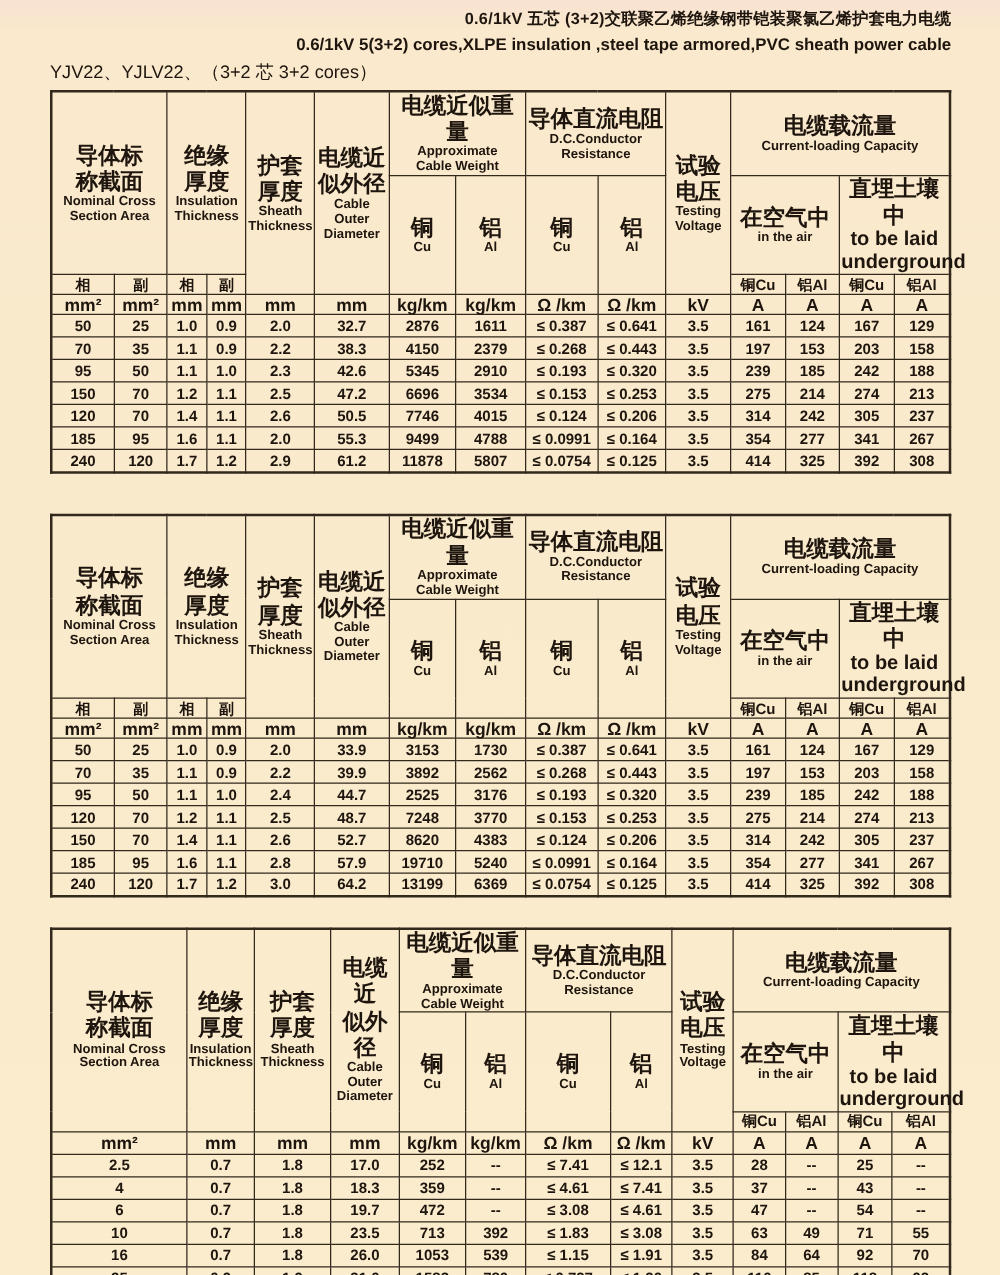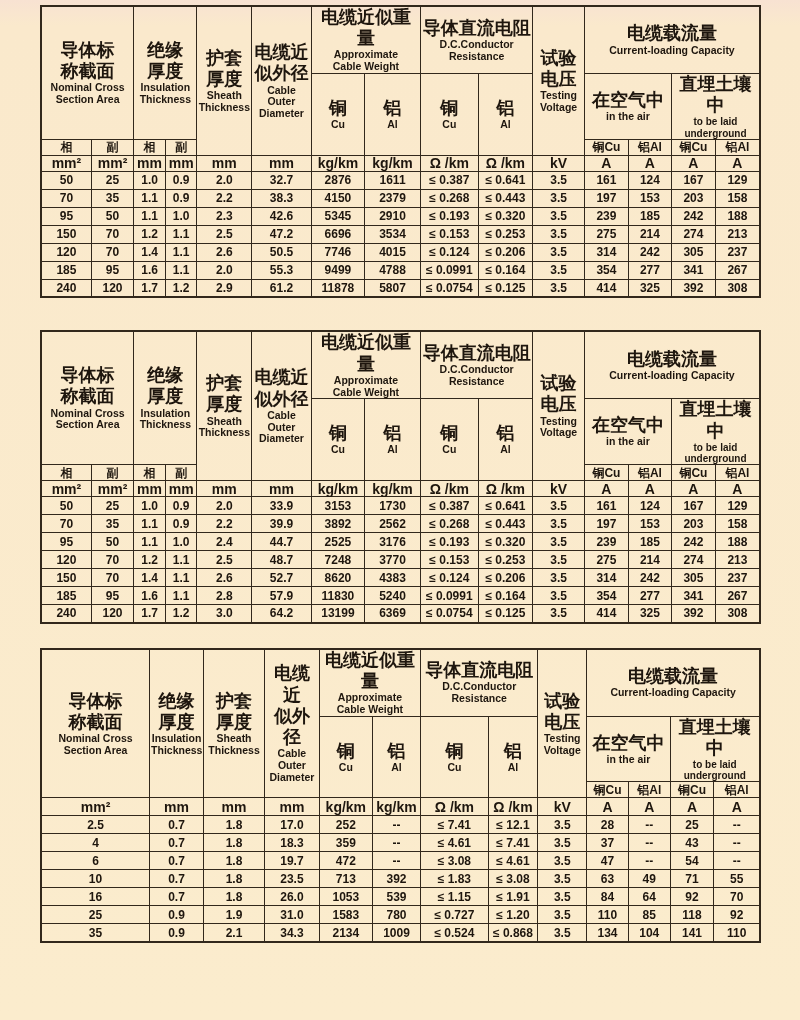--- a/index.html
+++ b/index.html
@@ -39,30 +39,35 @@
   .spec tbody td { font-size:12px; height:18px; line-height:1; }
   tr.r1 { height:38px; }
   tr.r2 { height:40px; }
   tr.r3 th { height:16px; font-size:12px; line-height:1; }
   tr.r4 th { height:16px; font-size:14px; line-height:1; font-weight:bold; }
   .t3 tr.r1 { height:40px; }
   .t3 tr.r2 { height:38px; }
   .t3 tr.r4 th { height:18px; }
   .cn { display:block; font-size:18px; line-height:1.18; font-weight:bold; }
   .en { display:block; font-size:10.5px; line-height:1.12; font-weight:bold; }
-  .en.sm { font-size:10px; }
+  .en.sm { font-size:16px; }
   .sec2 { margin-top:32px; }
   .sec3 { margin-top:24px; }
 </style>
 </head>
 <body>
 
 <div class="page">
 
   <div class="section sec1">
+    <div class="titles">
+      <div class="title-cn">0.6/1kV 五芯 (3+2)交联聚乙烯绝缘钢带铠装聚氯乙烯护套电力电缆</div>
+      <div class="title-en">0.6/1kV 5(3+2) cores,XLPE insulation ,steel tape armored,PVC sheath power cable</div>
+      <div class="subtitle">YJV22、YJLV22、（3+2 芯 3+2 cores）</div>
+    </div>
     <table class="spec t1">
       <colgroup>
         <col style="width:7.0%">
           <col style="width:5.9%">
           <col style="width:4.4%">
           <col style="width:4.4%">
         <col style="width:7.6%">
           <col style="width:8.3%">
           <col style="width:7.4%">
           <col style="width:7.8%">
@@ -509,21 +514,21 @@
             <td>305</td>
             <td>237</td>
           </tr>
           <tr>
             <td>185</td>
             <td>95</td>
             <td>1.6</td>
             <td>1.1</td>
             <td>2.8</td>
             <td>57.9</td>
-            <td>11830</td>
+            <td>19710</td>
             <td>5240</td>
             <td>≤ 0.0991</td>
             <td>≤ 0.164</td>
             <td>3.5</td>
             <td>354</td>
             <td>277</td>
             <td>341</td>
             <td>267</td>
           </tr>
           <tr>

